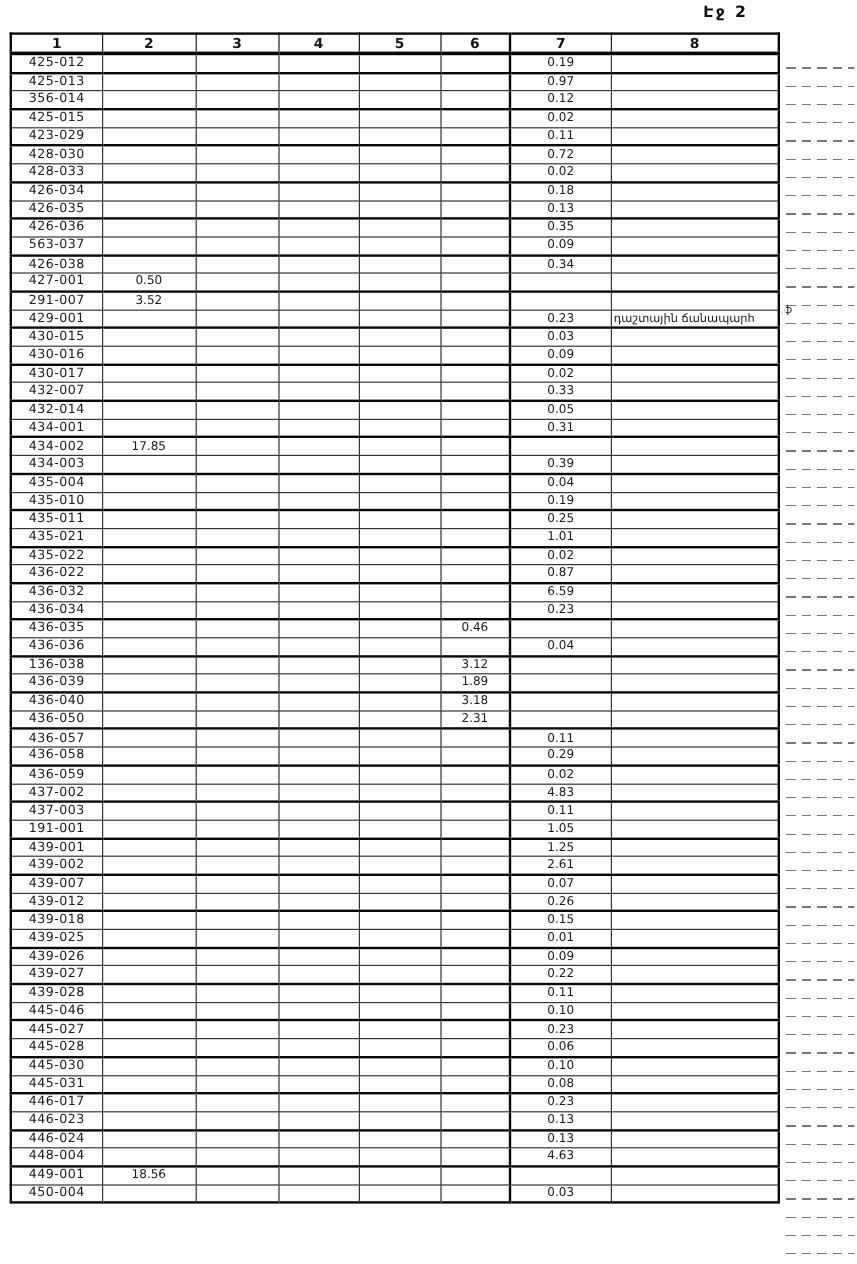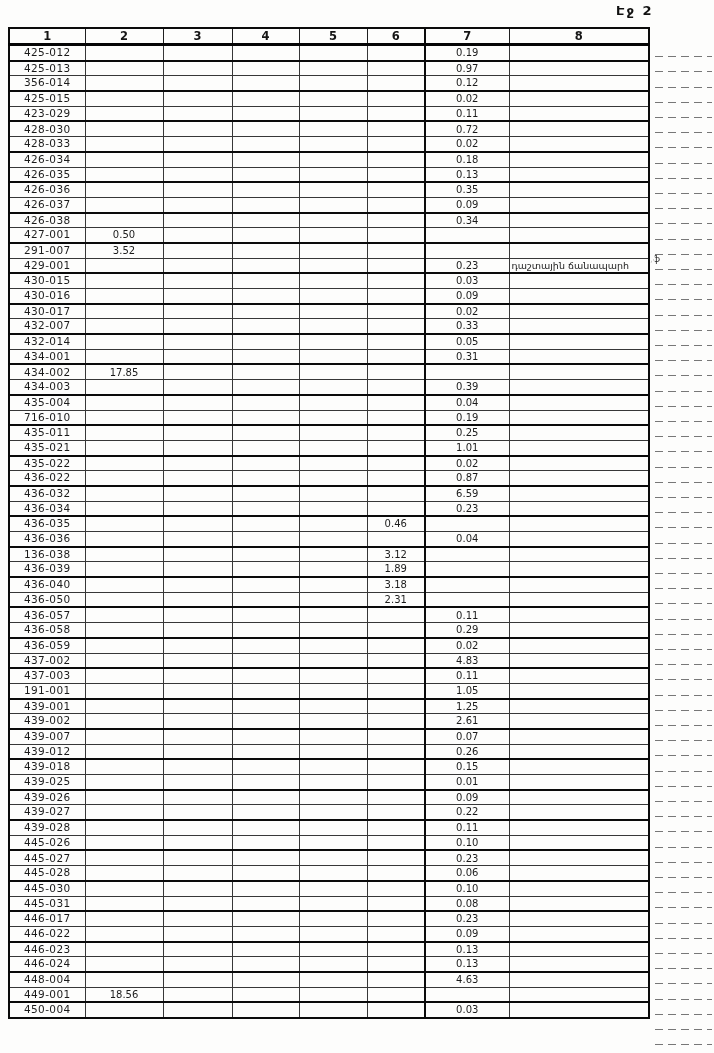--- a/index.html
+++ b/index.html
@@ -3,21 +3,21 @@
 <meta charset="utf-8">
 <style>
   html,body{margin:0;padding:0;}
   body{
     width:714px;height:1053px;position:relative;overflow:hidden;
     background:#fdfdfc;color:#161616;
     font-family:"DejaVu Sans","Liberation Sans",sans-serif;
   }
   .page-label{
     position:absolute;left:586px;top:3px;
-    font-size:13px;font-weight:bold;letter-spacing:2px;color:#111;margin-left:30px;
+    font-size:13px;font-weight:bold;letter-spacing:2px;color:#111;
   }
   table.grid{
     position:absolute;left:8px;top:27px;
     border-collapse:collapse;table-layout:fixed;
     border:2px solid #0b0b0b;
   }
   th{
     height:14px;padding:0;
     font-size:11.5px;font-weight:bold;text-align:center;color:#151515;
     border:1px solid #1f1f1f;border-bottom:3px solid #050505;
@@ -168,21 +168,21 @@
     <td>426-036</td>
     <td></td>
     <td></td>
     <td></td>
     <td></td>
     <td></td>
     <td>0.35</td>
     <td></td>
   </tr>
       <tr>
-    <td>426-037</td>
+    <td>563-037</td>
     <td></td>
     <td></td>
     <td></td>
     <td></td>
     <td></td>
     <td>0.09</td>
     <td></td>
   </tr>
       <tr>
     <td>426-038</td>
@@ -308,21 +308,21 @@
     <td>435-004</td>
     <td></td>
     <td></td>
     <td></td>
     <td></td>
     <td></td>
     <td>0.04</td>
     <td></td>
   </tr>
       <tr>
-    <td>716-010</td>
+    <td>435-010</td>
     <td></td>
     <td></td>
     <td></td>
     <td></td>
     <td></td>
     <td>0.19</td>
     <td></td>
   </tr>
       <tr>
     <td>435-011</td>
@@ -588,21 +588,21 @@
     <td>439-028</td>
     <td></td>
     <td></td>
     <td></td>
     <td></td>
     <td></td>
     <td>0.11</td>
     <td></td>
   </tr>
       <tr>
-    <td>445-026</td>
+    <td>445-046</td>
     <td></td>
     <td></td>
     <td></td>
     <td></td>
     <td></td>
     <td>0.10</td>
     <td></td>
   </tr>
       <tr>
     <td>445-027</td>
@@ -645,30 +645,20 @@
     <td></td>
   </tr>
       <tr>
     <td>446-017</td>
     <td></td>
     <td></td>
     <td></td>
     <td></td>
     <td></td>
     <td>0.23</td>
-    <td></td>
-  </tr>
-      <tr>
-    <td>446-022</td>
-    <td></td>
-    <td></td>
-    <td></td>
-    <td></td>
-    <td></td>
-    <td>0.09</td>
     <td></td>
   </tr>
       <tr>
     <td>446-023</td>
     <td></td>
     <td></td>
     <td></td>
     <td></td>
     <td></td>
     <td>0.13</td>

